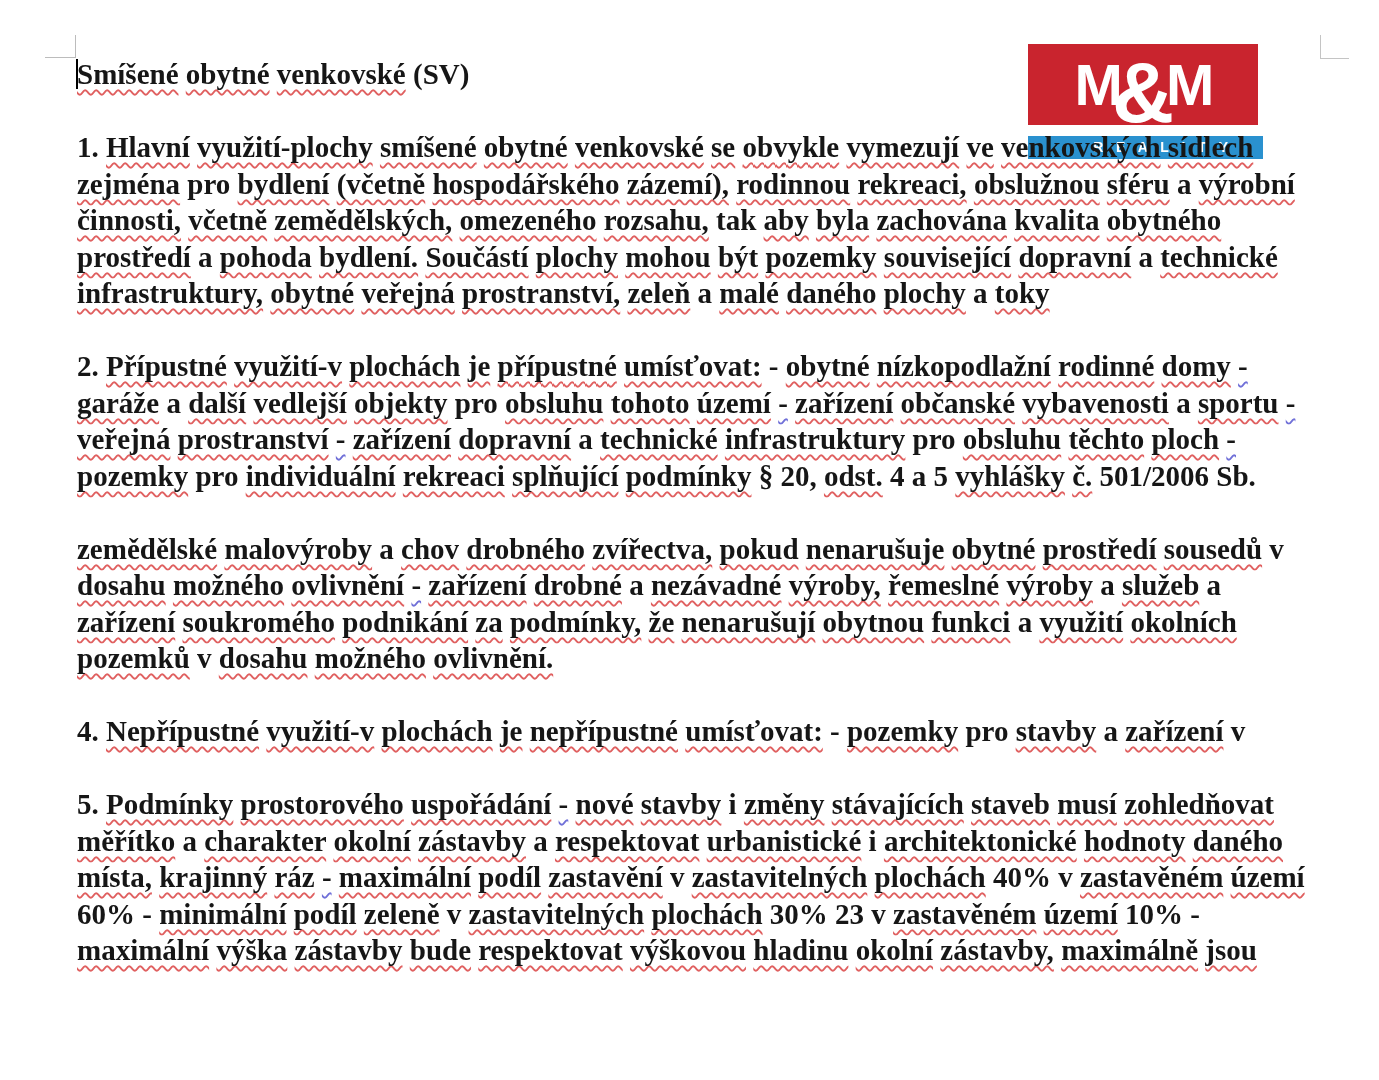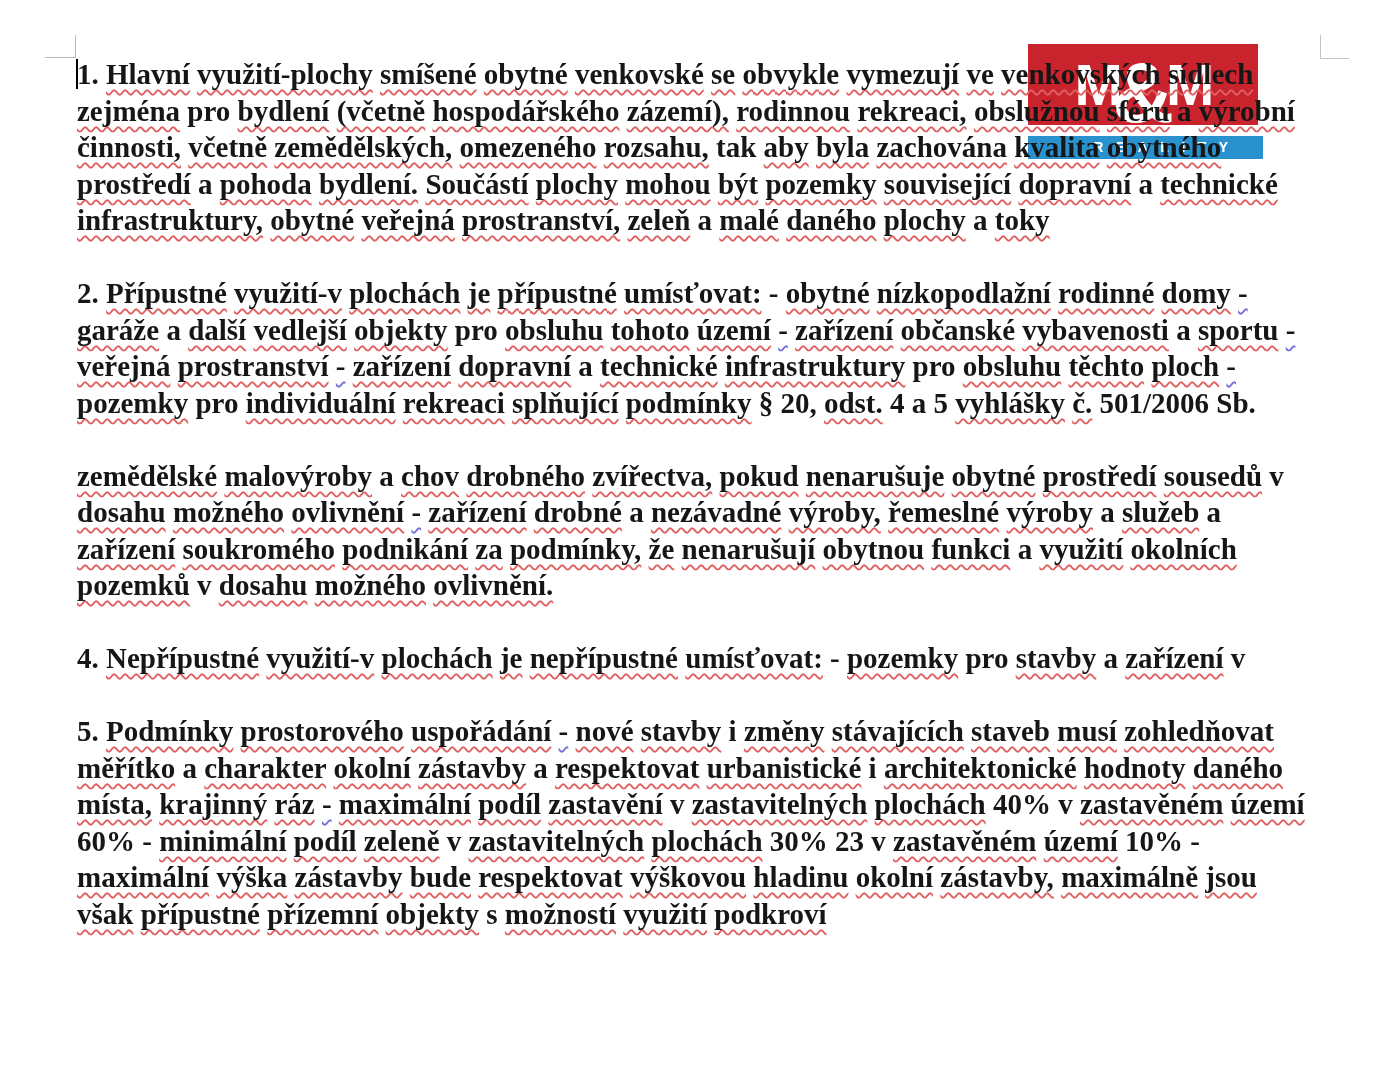--- a/index.html
+++ b/index.html
@@ -60,20 +60,23 @@
   </div>
   <div class="logo-blue" style="background: rgb(42, 145, 207);">REALITY</div>
 </div>
 
 <div class="corner tl"></div>
 <div class="corner tr"></div>
 
 <div class="caret"></div>
 
 <div class="page" id="page">
+    <div class="para bold">
+      <div class="line"><span class="sp-red">Smíšené</span> <span class="sp-red">obytné</span> <span class="sp-red">venkovské</span> <span>(SV)</span></div>
+    </div>
     <div class="para">
       <div class="line"><span>1.</span> <span class="sp-red">Hlavní</span> <span class="sp-red">využití-plochy</span> <span class="sp-red">smíšené</span> <span class="sp-red">obytné</span> <span class="sp-red">venkovské</span> <span class="sp-red">se</span> <span class="sp-red">obvykle</span> <span class="sp-red">vymezují</span> <span class="sp-red">ve</span> <span class="sp-red">venkovských</span> <span class="sp-red">sídlech</span></div>
       <div class="line"><span class="sp-red">zejména</span> <span>pro</span> <span class="sp-red">bydlení</span> <span class="sp-red">(včetně</span> <span class="sp-red">hospodářského</span> <span class="sp-red">zázemí),</span> <span class="sp-red">rodinnou</span> <span class="sp-red">rekreaci,</span> <span class="sp-red">obslužnou</span> <span class="sp-red">sféru</span> <span>a</span> <span class="sp-red">výrobní</span></div>
       <div class="line"><span class="sp-red">činnosti,</span> <span class="sp-red">včetně</span> <span class="sp-red">zemědělských,</span> <span class="sp-red">omezeného</span> <span class="sp-red">rozsahu,</span> <span>tak</span> <span class="sp-red">aby</span> <span class="sp-red">byla</span> <span class="sp-red">zachována</span> <span class="sp-red">kvalita</span> <span class="sp-red">obytného</span></div>
       <div class="line"><span class="sp-red">prostředí</span> <span>a</span> <span class="sp-red">pohoda</span> <span class="sp-red">bydlení.</span> <span class="sp-red">Součástí</span> <span class="sp-red">plochy</span> <span class="sp-red">mohou</span> <span class="sp-red">být</span> <span class="sp-red">pozemky</span> <span class="sp-red">související</span> <span class="sp-red">dopravní</span> <span>a</span> <span class="sp-red">technické</span></div>
       <div class="line"><span class="sp-red">infrastruktury,</span> <span class="sp-red">obytné</span> <span class="sp-red">veřejná</span> <span class="sp-red">prostranství,</span> <span class="sp-red">zeleň</span> <span>a</span> <span class="sp-red">malé</span> <span class="sp-red">daného</span> <span class="sp-red">plochy</span> <span>a</span> <span class="sp-red">toky</span></div>
     </div>
     <div class="para">
       <div class="line"><span>2.</span> <span class="sp-red">Přípustné</span> <span class="sp-red">využití-v</span> <span class="sp-red">plochách</span> <span class="sp-red">je</span> <span class="sp-red">přípustné</span> <span class="sp-red">umísťovat:</span> <span>-</span> <span class="sp-red">obytné</span> <span class="sp-red">nízkopodlažní</span> <span class="sp-red">rodinné</span> <span class="sp-red">domy</span> <span class="sp-blue">-</span></div>
       <div class="line"><span class="sp-red">garáže</span> <span>a</span> <span class="sp-red">další</span> <span class="sp-red">vedlejší</span> <span class="sp-red">objekty</span> <span>pro</span> <span class="sp-red">obsluhu</span> <span class="sp-red">tohoto</span> <span class="sp-red">území</span> <span class="sp-blue">-</span> <span class="sp-red">zařízení</span> <span class="sp-red">občanské</span> <span class="sp-red">vybavenosti</span> <span>a</span> <span class="sp-red">sportu</span> <span class="sp-blue">-</span></div>
@@ -88,15 +91,14 @@
     </div>
     <div class="para">
       <div class="line"><span>4.</span> <span class="sp-red">Nepřípustné</span> <span class="sp-red">využití-v</span> <span class="sp-red">plochách</span> <span class="sp-red">je</span> <span class="sp-red">nepřípustné</span> <span class="sp-red">umísťovat:</span> <span>-</span> <span class="sp-red">pozemky</span> <span>pro</span> <span class="sp-red">stavby</span> <span>a</span> <span class="sp-red">zařízení</span> <span>v</span></div>
     </div>
     <div class="para">
       <div class="line"><span>5.</span> <span class="sp-red">Podmínky</span> <span class="sp-red">prostorového</span> <span class="sp-red">uspořádání</span> <span class="sp-blue">-</span> <span class="sp-red">nové</span> <span class="sp-red">stavby</span> <span>i</span> <span class="sp-red">změny</span> <span class="sp-red">stávajících</span> <span class="sp-red">staveb</span> <span class="sp-red">musí</span> <span class="sp-red">zohledňovat</span></div>
       <div class="line"><span class="sp-red">měřítko</span> <span>a</span> <span class="sp-red">charakter</span> <span class="sp-red">okolní</span> <span class="sp-red">zástavby</span> <span>a</span> <span class="sp-red">respektovat</span> <span class="sp-red">urbanistické</span> <span>i</span> <span class="sp-red">architektonické</span> <span class="sp-red">hodnoty</span> <span class="sp-red">daného</span></div>
       <div class="line"><span class="sp-red">místa,</span> <span class="sp-red">krajinný</span> <span class="sp-red">ráz</span> <span class="sp-blue">-</span> <span class="sp-red">maximální</span> <span class="sp-red">podíl</span> <span class="sp-red">zastavění</span> <span>v</span> <span class="sp-red">zastavitelných</span> <span class="sp-red">plochách</span> <span>40%</span> <span>v</span> <span class="sp-red">zastavěném</span> <span class="sp-red">území</span></div>
       <div class="line"><span>60%</span> <span>-</span> <span class="sp-red">minimální</span> <span class="sp-red">podíl</span> <span class="sp-red">zeleně</span> <span>v</span> <span class="sp-red">zastavitelných</span> <span class="sp-red">plochách</span> <span>30%</span> <span>23</span> <span>v</span> <span class="sp-red">zastavěném</span> <span class="sp-red">území</span> <span>10%</span> <span>-</span></div>
       <div class="line"><span class="sp-red">maximální</span> <span class="sp-red">výška</span> <span class="sp-red">zástavby</span> <span class="sp-red">bude</span> <span class="sp-red">respektovat</span> <span class="sp-red">výškovou</span> <span class="sp-red">hladinu</span> <span class="sp-red">okolní</span> <span class="sp-red">zástavby,</span> <span class="sp-red">maximálně</span> <span class="sp-red">jsou</span></div>
-      <div class="line"><span class="sp-red">však</span> <span class="sp-red">přípustné</span> <span class="sp-red">přízemní</span> <span class="sp-red">objekty</span> <span>s</span> <span class="sp-red">možností</span> <span class="sp-red">využití</span> <span class="sp-red">podkroví</span></div>
     </div>
   </div>
 
 </body></html>

